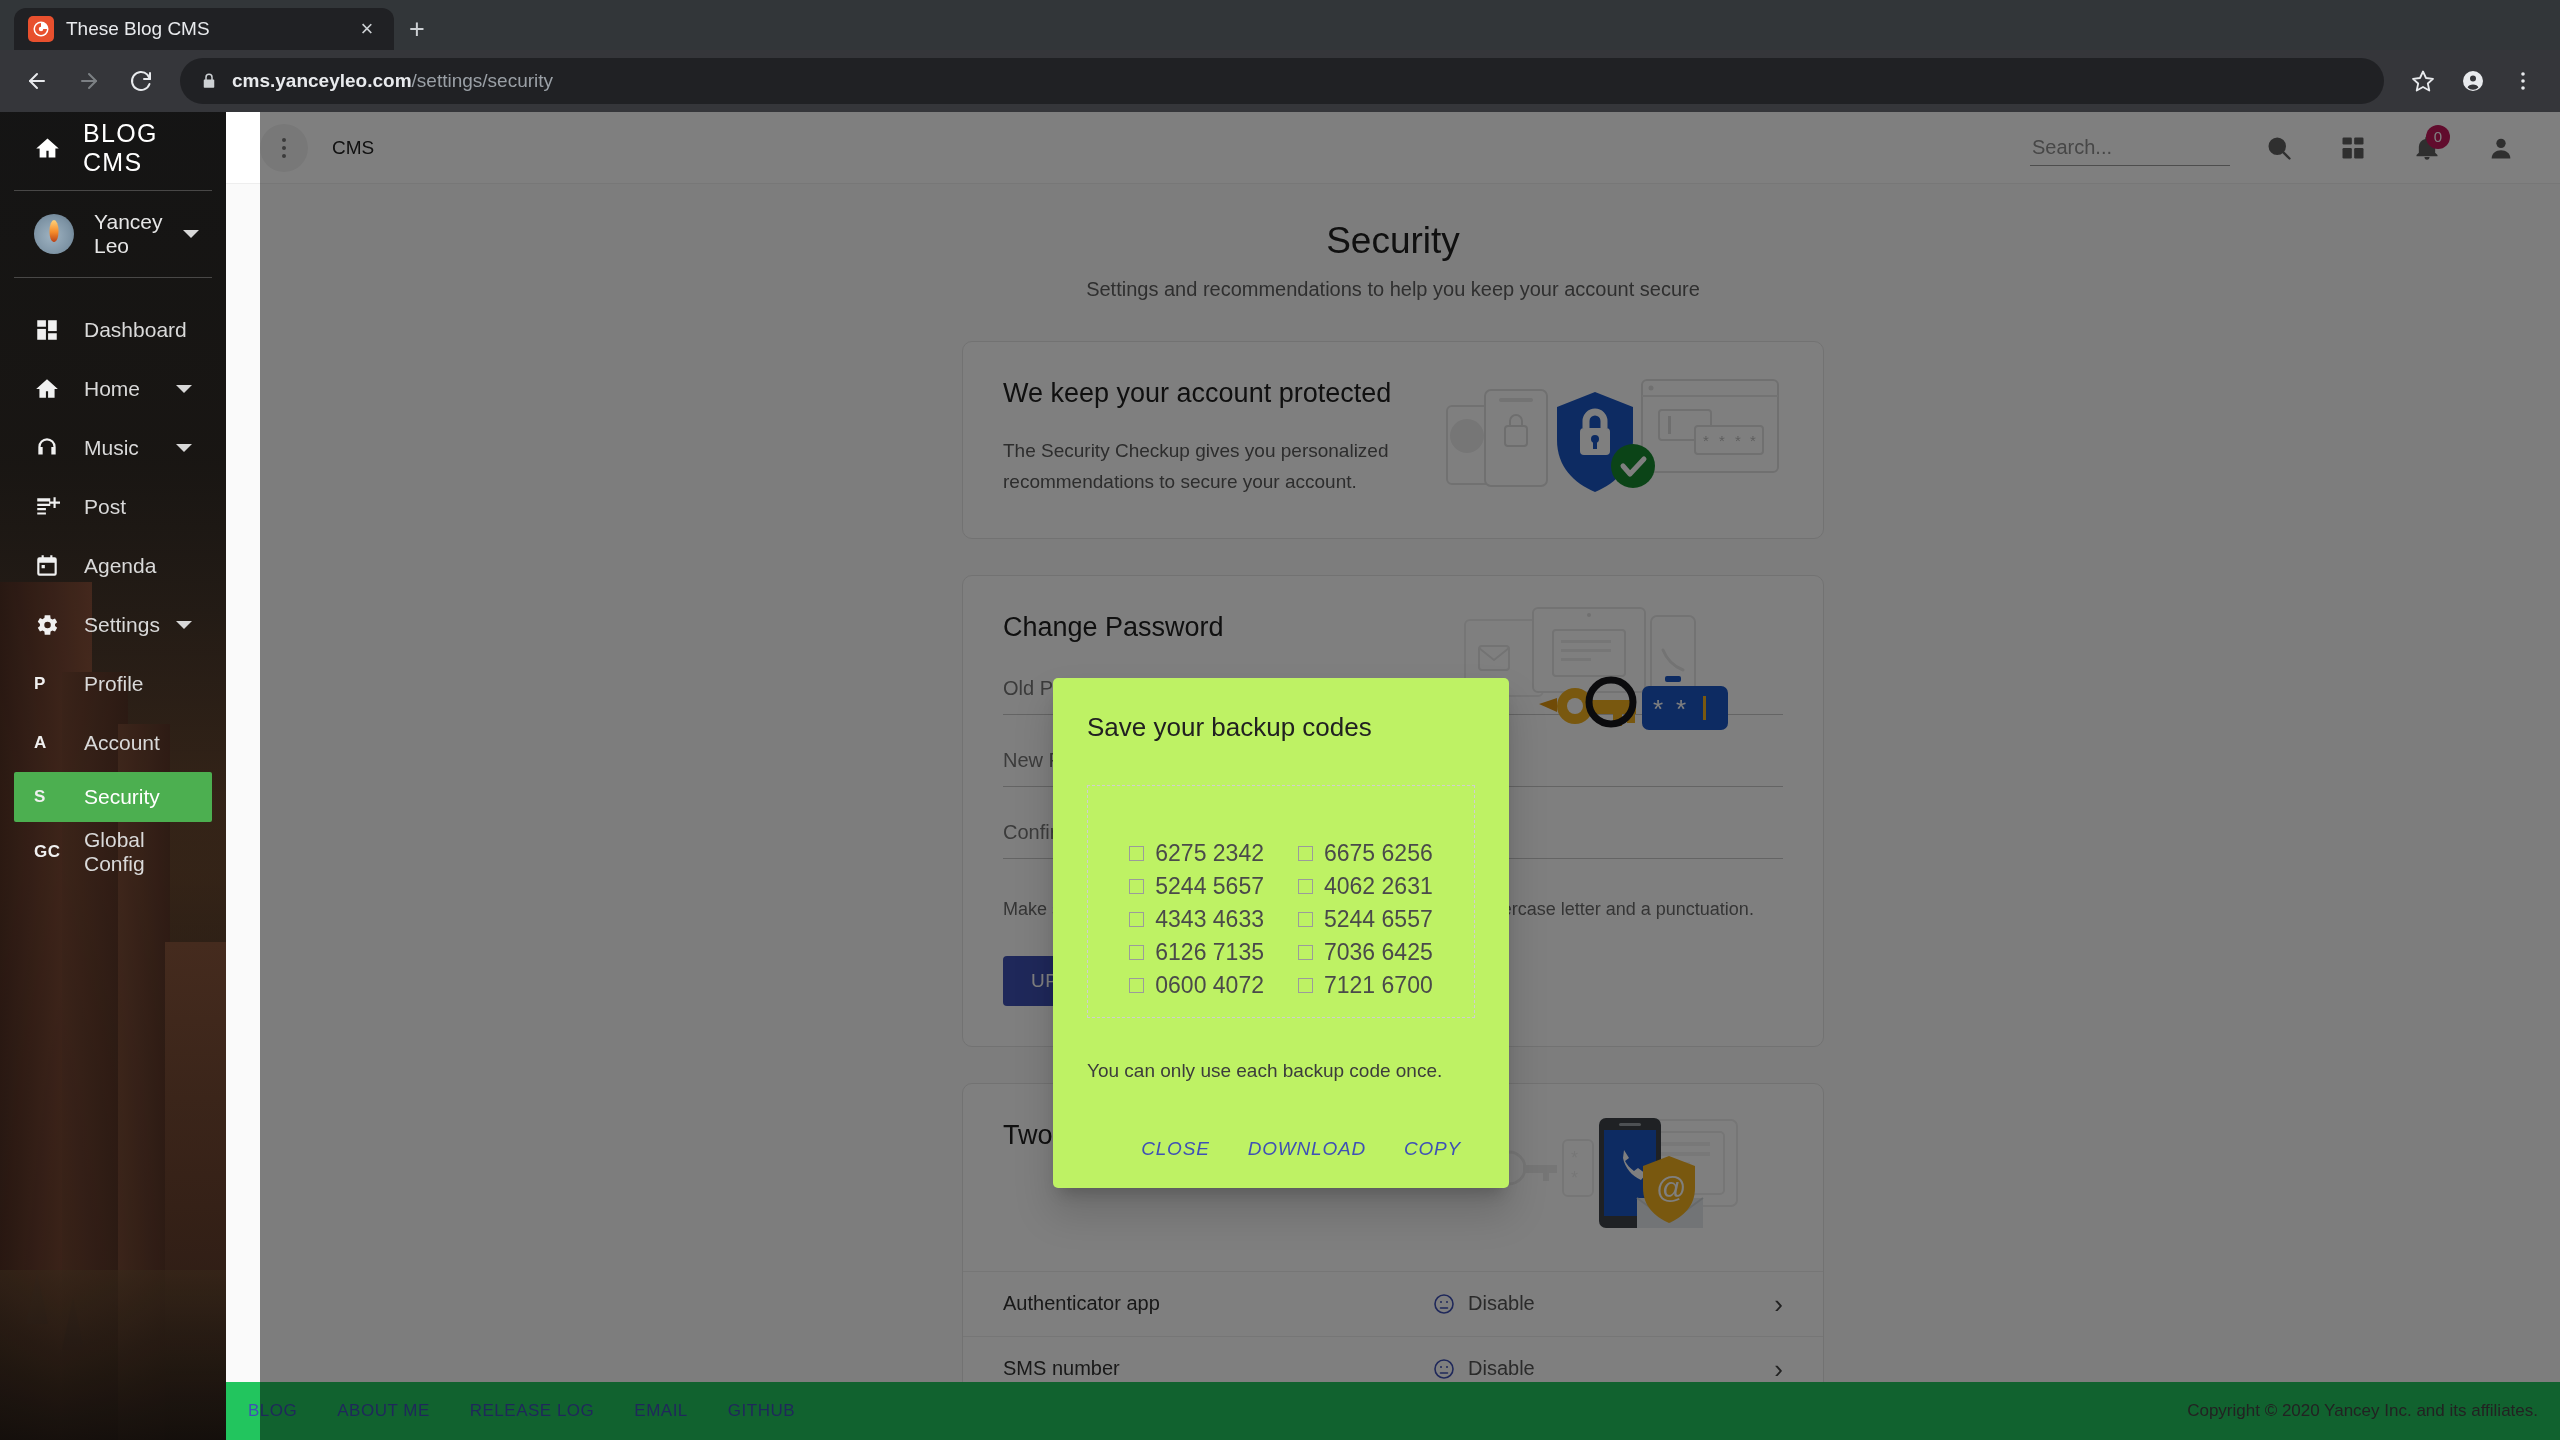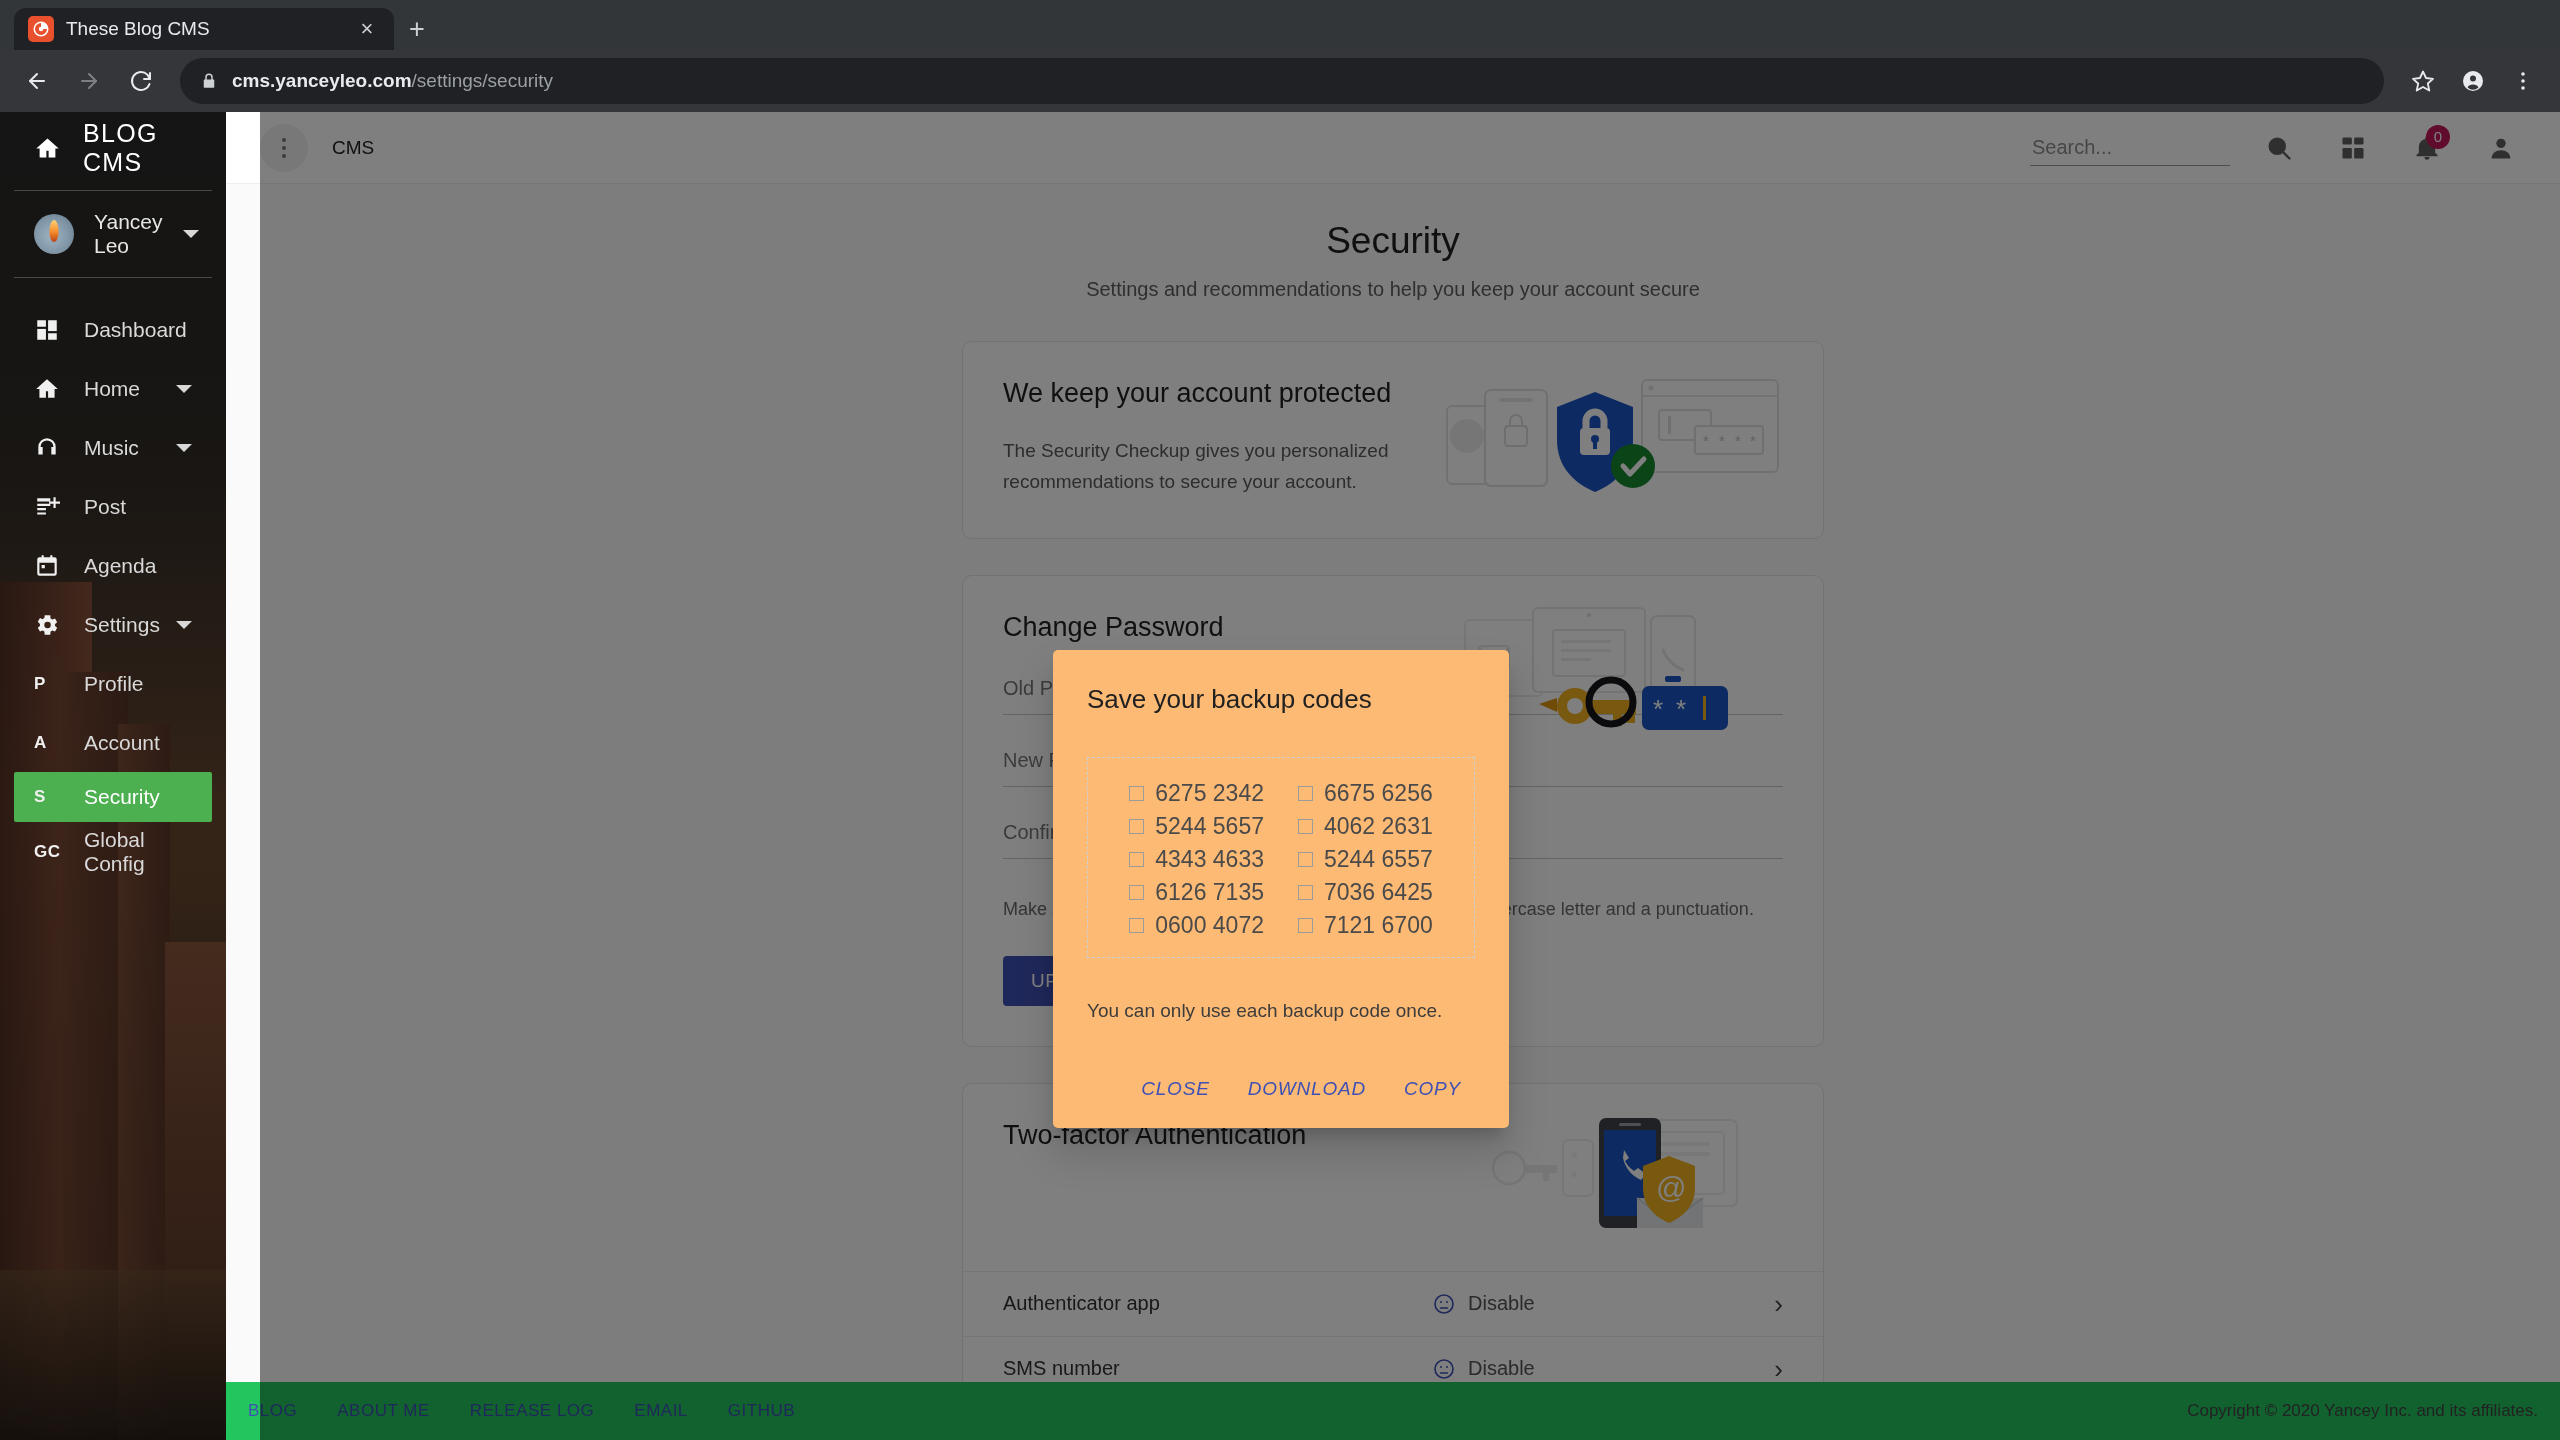--- a/index.html
+++ b/index.html
@@ -216,31 +216,31 @@
   }
   .footer a { color: #3f51b5; text-decoration: none; letter-spacing: .5px; margin-right: 40px; }
   .footer .copy { margin-left: auto; color: #444; }
 
   
   .overlay {
     position: absolute; left: 260px; top: 0; right: 0; bottom: 0;
     background: rgba(0,0,0,.5); z-index: 50;
   }
   .dialog {
-    position: absolute; left: 1053px; top: 538px; width: 456px;
-    background: #fdba74; border-radius: 5px; z-index: 60;
+    position: absolute; left: 1053px; top: 566px; width: 456px;
+    background: #bef264; border-radius: 5px; z-index: 60;
     box-shadow: 0 11px 15px -7px rgba(0,0,0,.2), 0 24px 38px 3px rgba(0,0,0,.14);
     padding: 34px 34px 18px;
   }
   .dialog h2 { font-size: 26px; font-weight: 400; color: #212121; }
   .codes-box {
     margin-top: 42px; border: 1px dashed #cfcfcf; padding: 22px 0 18px;
     display: flex; justify-content: center; gap: 34px;
   }
-  .codes-col { display: flex; flex-direction: column; gap: 6px; }
+  .codes-col { display: flex; flex-direction: column; gap: 6px; margin-top: 32px; }
   .code-item { display: flex; align-items: center; gap: 11px; font-size: 23px; color: #4a4a4a; }
   .code-box { width: 15px; height: 15px; border: 1px solid #9b9b9b; flex: none; }
   .dialog-note { margin-top: 38px; font-size: 19px; color: #3c3c3c; line-height: 1.6; }
   .dialog-actions {
     margin-top: 42px; display: flex; justify-content: flex-end; gap: 10px;
   }
   .dialog-actions button {
     background: none; border: none; color: #3f51b5; font-size: 19px;
     letter-spacing: .8px; padding: 10px 14px; border-radius: 4px;
     font-family: "Liberation Sans", sans-serif;

